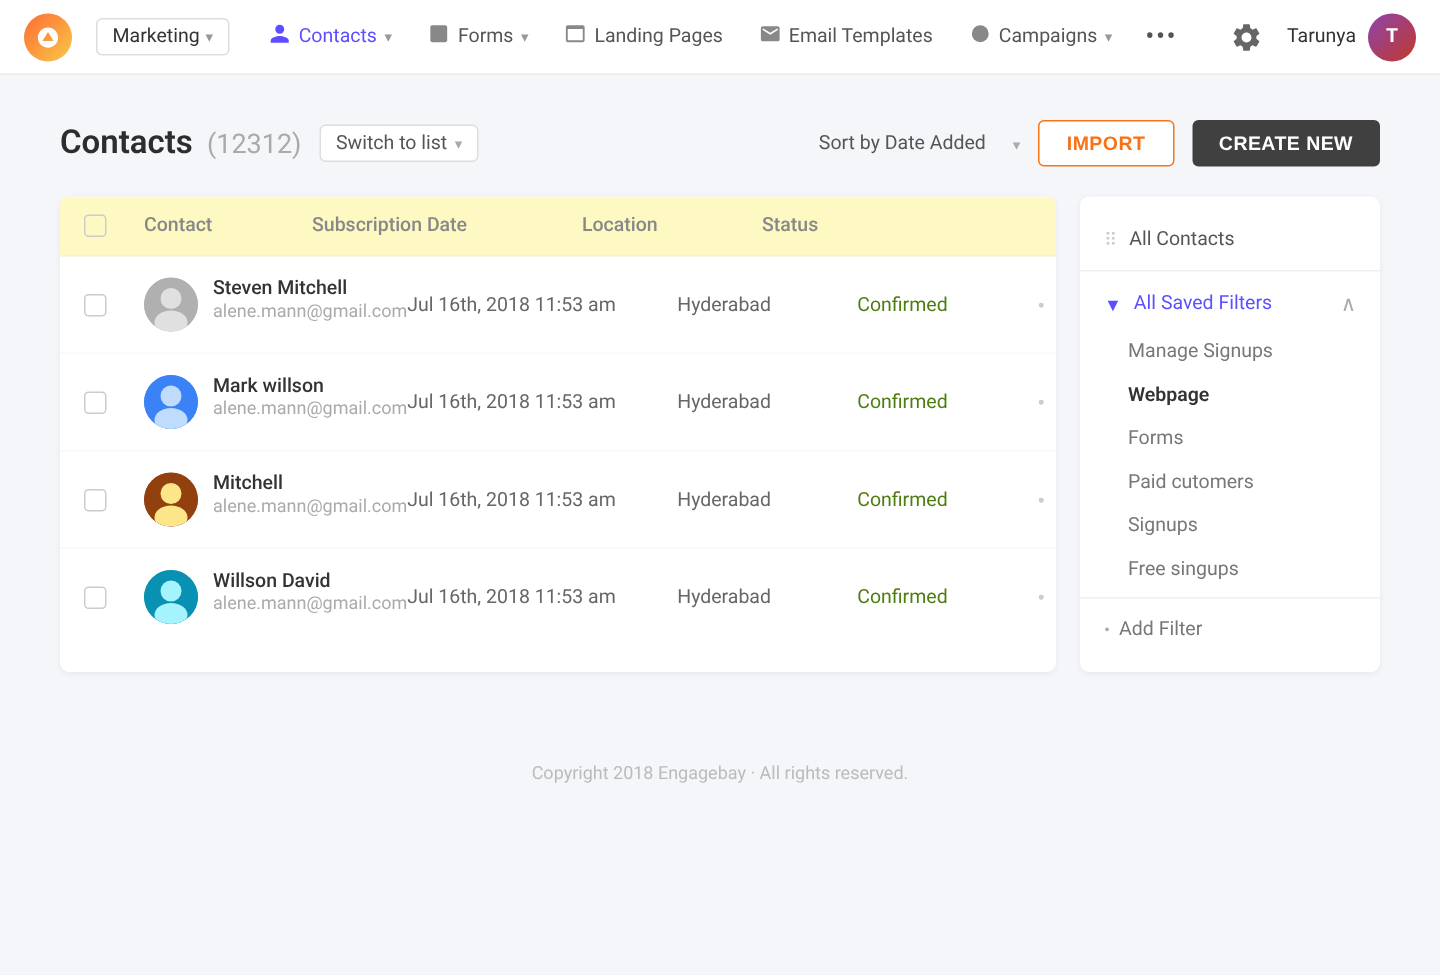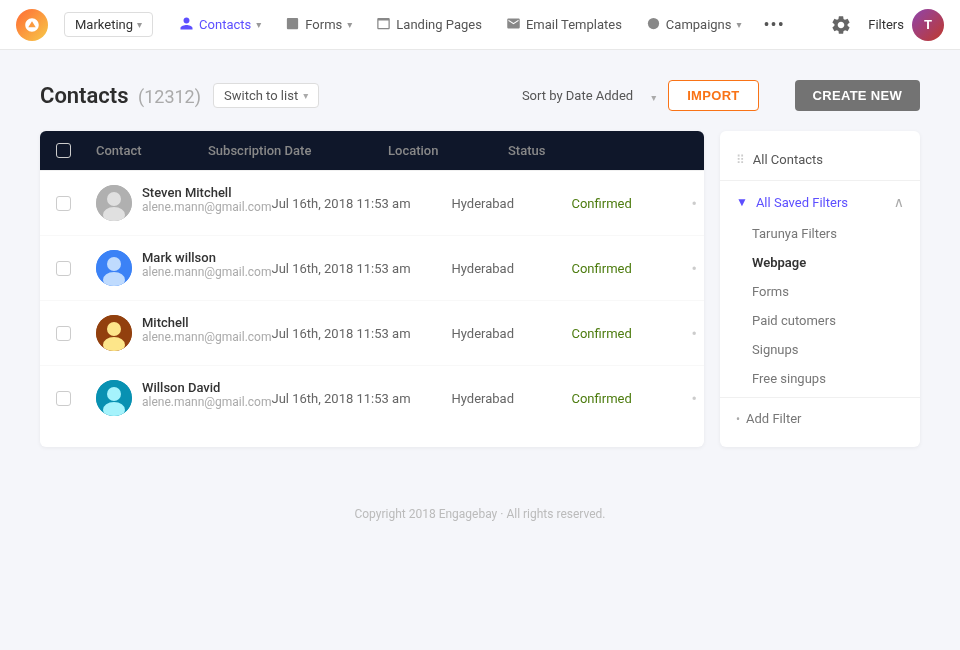--- a/index.html
+++ b/index.html
@@ -106,43 +106,43 @@
       display: flex; align-items: flex-end; gap: 18px;
       font-size: 13px; color: #555; cursor: pointer;
     }
     .btn-import {
       border: 1.5px solid #f97316; color: #f97316;
       background: #fff; border-radius: 4px;
       padding: 7px 18px; font-size: 13px; font-weight: 600;
       cursor: pointer; letter-spacing: 0.3px;
     }
     .btn-create {
-      background: #737373; color: #fff;
+      background: #404040; color: #fff;
       border: none; border-radius: 4px;
       padding: 8px 18px; font-size: 13px; font-weight: 600;
-      cursor: pointer; letter-spacing: 0.3px; margin-left: 24px;
+      cursor: pointer; letter-spacing: 0.3px;
     }
 
     
     .table-container {
       display: flex; gap: 16px;
     }
     .table-card {
       background: #fff;
       border-radius: 6px;
       flex: 1;
       overflow: hidden;
       box-shadow: 0 1px 4px rgba(0,0,0,0.06);
     }
     .table-header {
       display: grid;
       grid-template-columns: 40px 1fr 180px 120px 120px 60px;
       padding: 12px 16px;
       border-bottom: 1px solid #f0f0f0;
-      background: #0f172a;
+      background: #fef9c3;
     }
     .table-header-cell {
       font-size: 13px; color: #888; font-weight: 500;
     }
     .table-row {
       display: grid;
       grid-template-columns: 40px 1fr 180px 120px 120px 60px;
       padding: 14px 16px;
       border-bottom: 1px solid #f8f8f8;
       align-items: center;
@@ -285,21 +285,21 @@
     <div class="nav-dots">•••</div>
   </div>
 
   <div class="nav-right">
     <div class="settings-icon">
       <svg width="22" height="22" viewBox="0 0 24 24" fill="#666">
           <path d="M19.14 12.94c.04-.3.06-.61.06-.94 0-.32-.02-.64-.07-.94l2.03-1.58c.18-.14.23-.41.12-.61l-1.92-3.32c-.12-.22-.37-.29-.59-.22l-2.39.96c-.5-.38-1.03-.7-1.62-.94l-.36-2.54c-.04-.24-.24-.41-.48-.41h-3.84c-.24 0-.43.17-.47.41l-.36 2.54c-.59.24-1.13.57-1.62.94l-2.39-.96c-.22-.08-.47 0-.59.22L2.74 8.87c-.12.21-.08.47.12.61l2.03 1.58c-.05.3-.09.63-.09.94s.02.64.07.94l-2.03 1.58c-.18.14-.23.41-.12.61l1.92 3.32c.12.22.37.29.59.22l2.39-.96c.5.38 1.03.7 1.62.94l.36 2.54c.05.24.24.41.48.41h3.84c.24 0 .44-.17.47-.41l.36-2.54c.59-.24 1.13-.56 1.62-.94l2.39.96c.22.08.47 0 .59-.22l1.92-3.32c.12-.22.07-.47-.12-.61l-2.01-1.58zM12 15.6c-1.98 0-3.6-1.62-3.6-3.6s1.62-3.6 3.6-3.6 3.6 1.62 3.6 3.6-1.62 3.6-3.6 3.6z"></path>
         </svg>
     </div>
     <div class="user-section">
-      <span class="user-name">Filters</span>
+      <span class="user-name">Tarunya</span>
       <div class="user-avatar">T</div>
     </div>
   </div>
 </nav>
 
 <div class="main-content">
 
   <div class="page-header">
     <div class="page-title-section">
       <h1 class="page-title">
@@ -441,21 +441,21 @@
 
       <div class="sidebar-section-header active">
         <div style="display:flex;align-items:center;gap:8px;">
           <span style="color:#5d4fff;font-size:12px;">▼</span>
           <span>All Saved Filters</span>
         </div>
         <span style="font-size:14px;color:#aaa;">∧</span>
       </div>
 
       <div class="sidebar-sub-item">
-        <span>Tarunya Filters</span>
+        <span>Manage Signups</span>
       </div>
       <div class="sidebar-sub-item active">
         <span>Webpage</span>
       </div>
       <div class="sidebar-sub-item">
         <span>Forms</span>
       </div>
       <div class="sidebar-sub-item">
         <span>Paid cutomers</span>
       </div>

